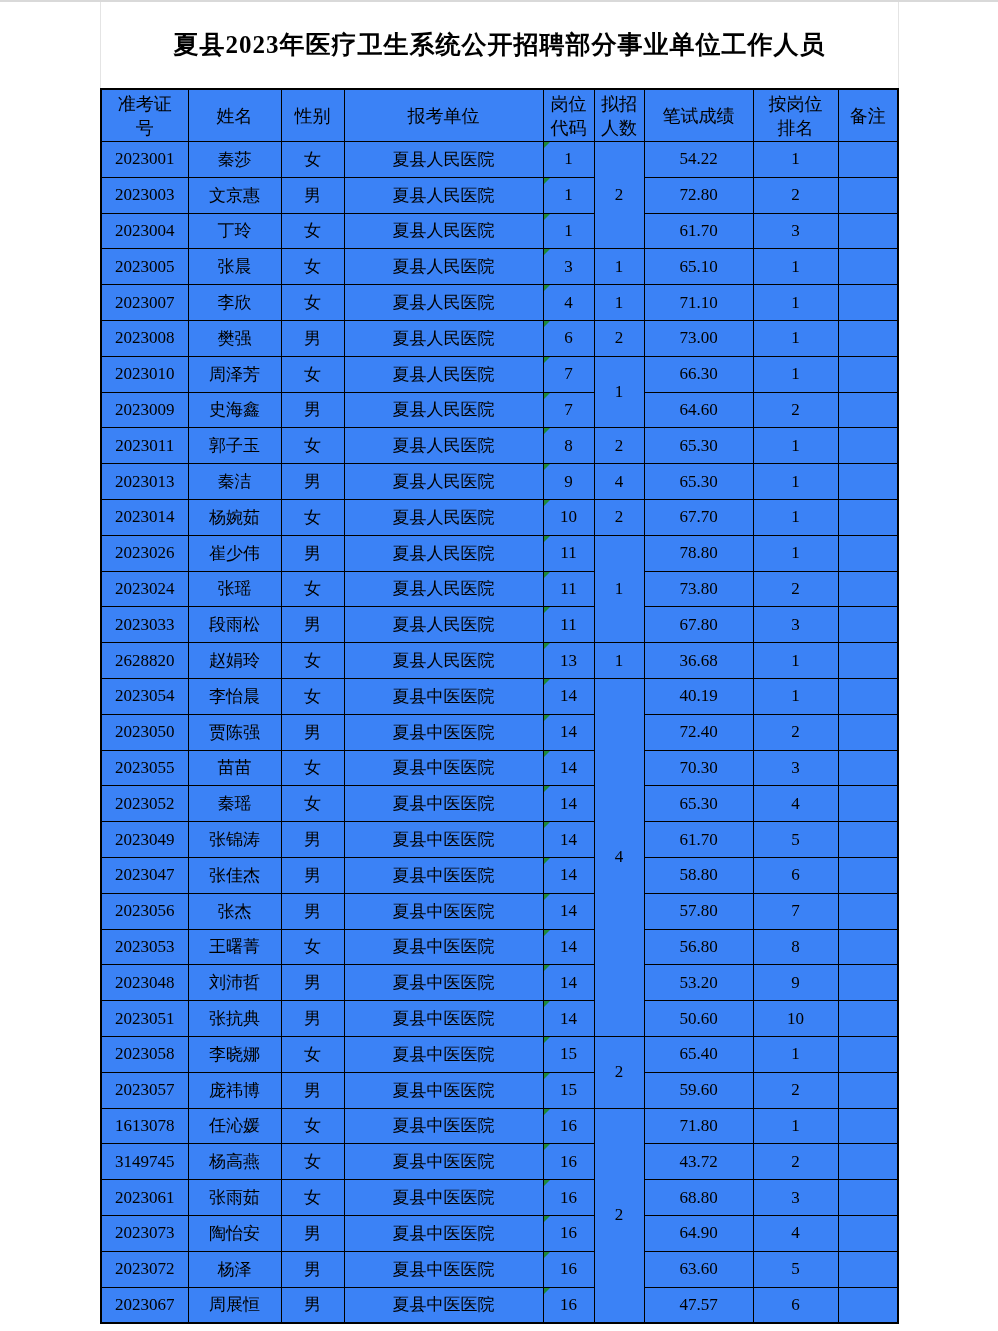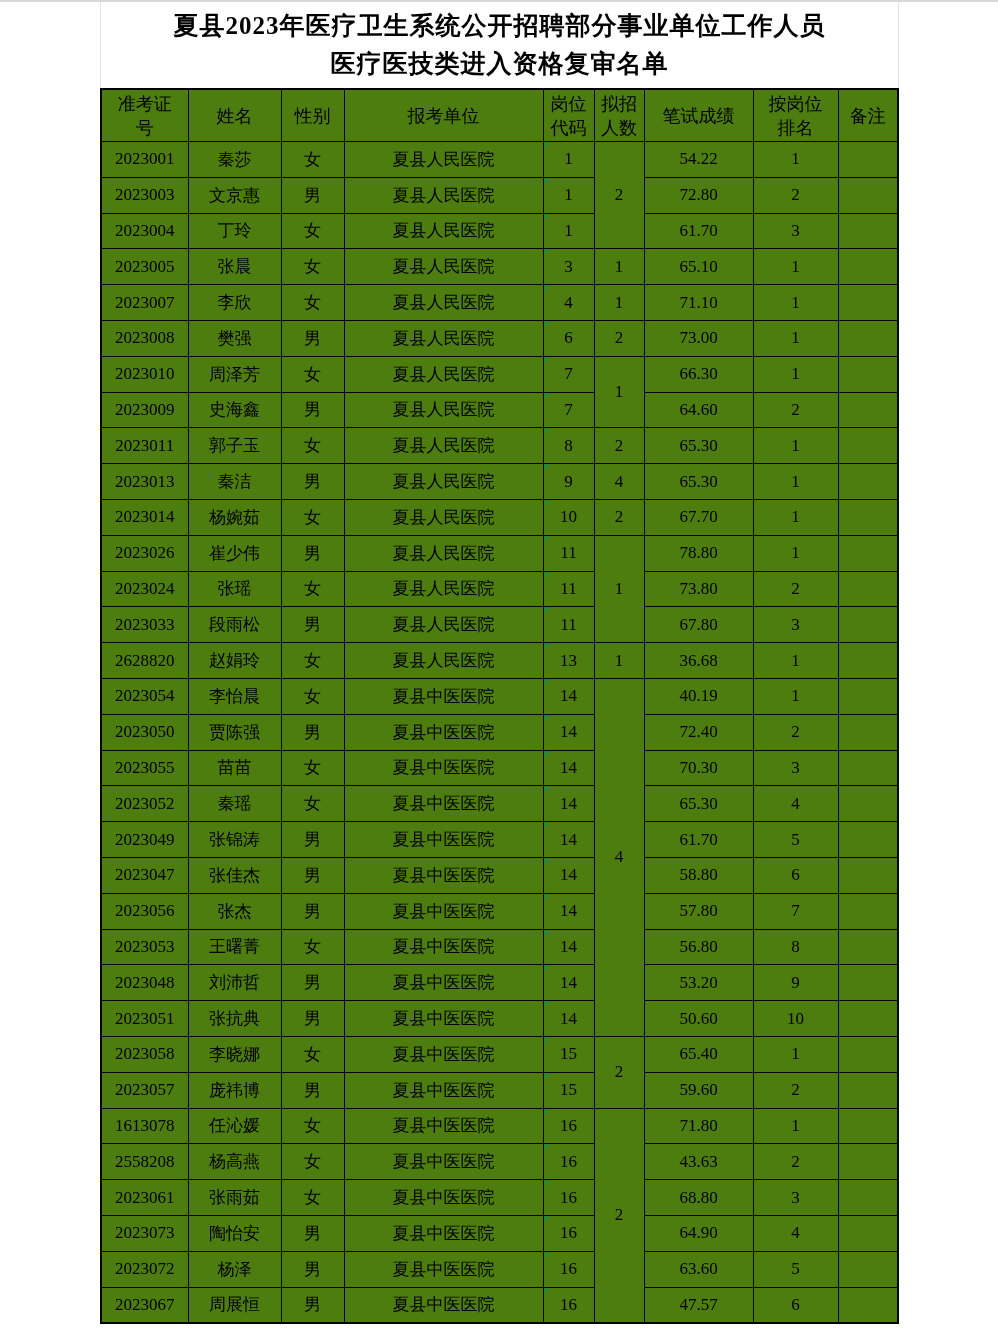--- a/index.html
+++ b/index.html
@@ -13,21 +13,21 @@
     display:flex;flex-direction:column;justify-content:center;align-items:center;
     border-left:1px solid #e4e4e4;border-right:1px solid #e4e4e4;background:#fff;
   }
   .title-line{
     font-size:25px;font-weight:bold;line-height:38px;text-align:left;
     letter-spacing:1px;white-space:nowrap;
   }
   table.roster{
     position:absolute;left:100px;top:88px;
     border-collapse:collapse;table-layout:fixed;width:797px;
-    border:2px solid #000;background:#4d7c0f;
+    border:2px solid #000;background:#3b82f6;
   }
   table.roster th, table.roster td{
     border:1px solid #000;text-align:center;vertical-align:middle;
     padding:0;overflow:hidden;
   }
   table.roster th{
     height:51px;font-size:18px;font-weight:normal;line-height:24px;white-space:pre-line;
   }
   table.roster tbody tr{height:35.8px;}
   table.roster td{font-size:17px;}
@@ -40,21 +40,20 @@
   col.w-unit{width:199px;} col.w-code{width:51px;} col.w-recruit{width:50px;}
   col.w-score{width:109px;} col.w-rank{width:85px;} col.w-remark{width:60px;}
 </style>
 </head>
 <body style="--tri: #1f8a3c;">
 
 <div class="top-edge"></div>
 
 <div class="title-block">
   <div class="title-line">夏县2023年医疗卫生系统公开招聘部分事业单位工作人员</div>
-  <div class="title-line">医疗医技类进入资格复审名单</div>
 </div>
 
 <table class="roster">
   <colgroup>
     <col class="w-id">
       <col class="w-name">
       <col class="w-gender">
       <col class="w-unit">
     <col class="w-code">
       <col class="w-recruit">
@@ -367,26 +366,26 @@
         <td class="c-name">任沁媛</td>
         <td class="c-gender">女</td>
         <td class="c-unit">夏县中医医院</td>
         <td class="c-code"><span class="tri"></span>16</td>
         <td class="c-recruit" rowspan="6">2</td>
         <td class="c-score">71.80</td>
         <td class="c-rank">1</td>
         <td class="c-remark"></td>
       </tr>
       <tr>
-        <td class="c-id">2558208</td>
+        <td class="c-id">3149745</td>
         <td class="c-name">杨高燕</td>
         <td class="c-gender">女</td>
         <td class="c-unit">夏县中医医院</td>
         <td class="c-code"><span class="tri"></span>16</td>
-        <td class="c-score">43.63</td>
+        <td class="c-score">43.72</td>
         <td class="c-rank">2</td>
         <td class="c-remark"></td>
       </tr>
       <tr>
         <td class="c-id">2023061</td>
         <td class="c-name">张雨茹</td>
         <td class="c-gender">女</td>
         <td class="c-unit">夏县中医医院</td>
         <td class="c-code"><span class="tri"></span>16</td>
         <td class="c-score">68.80</td>

